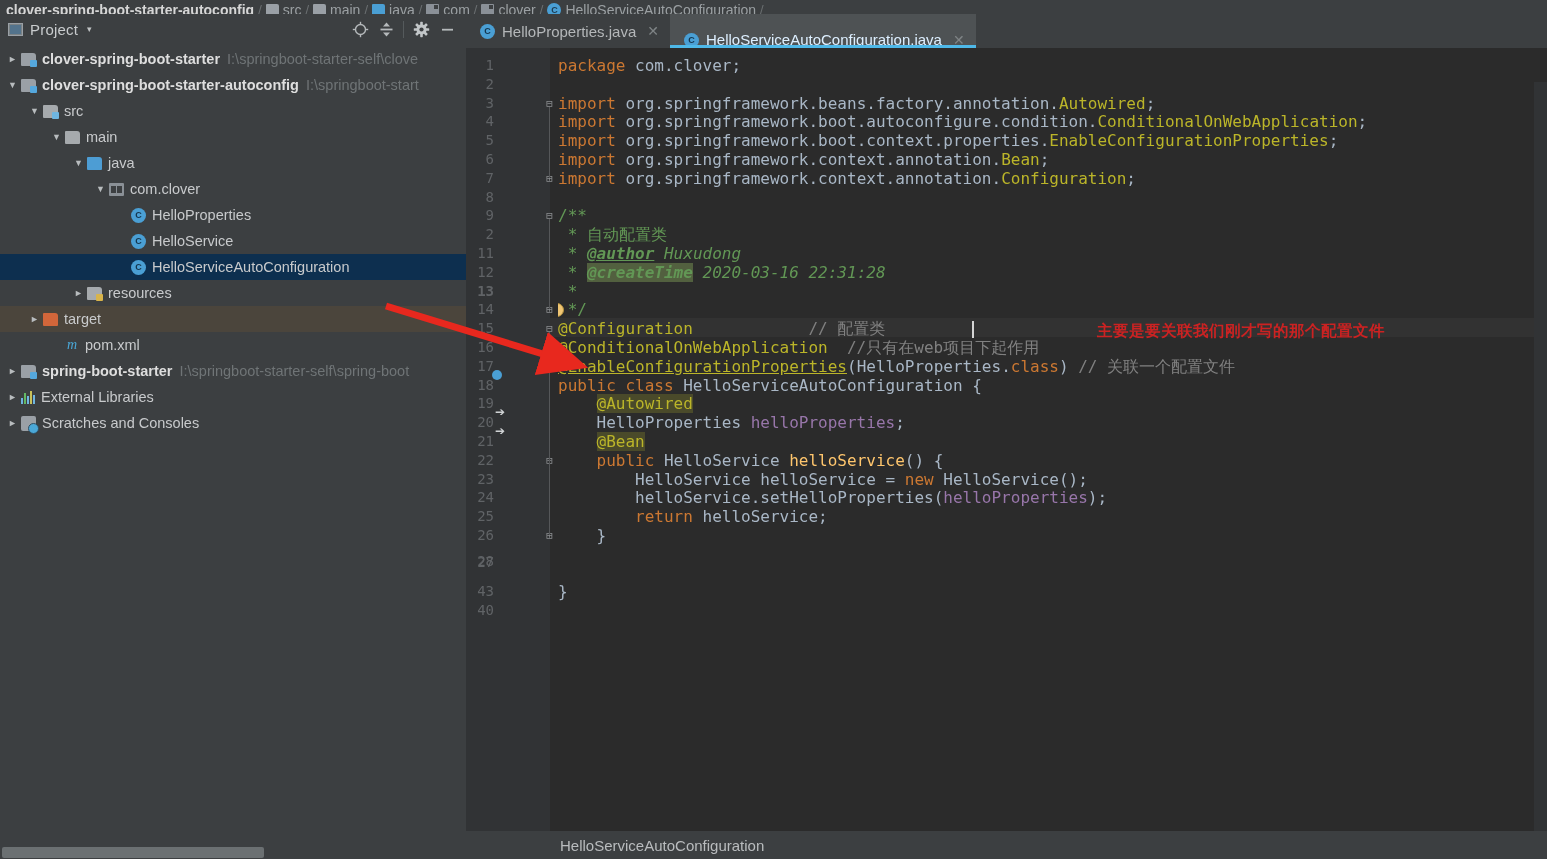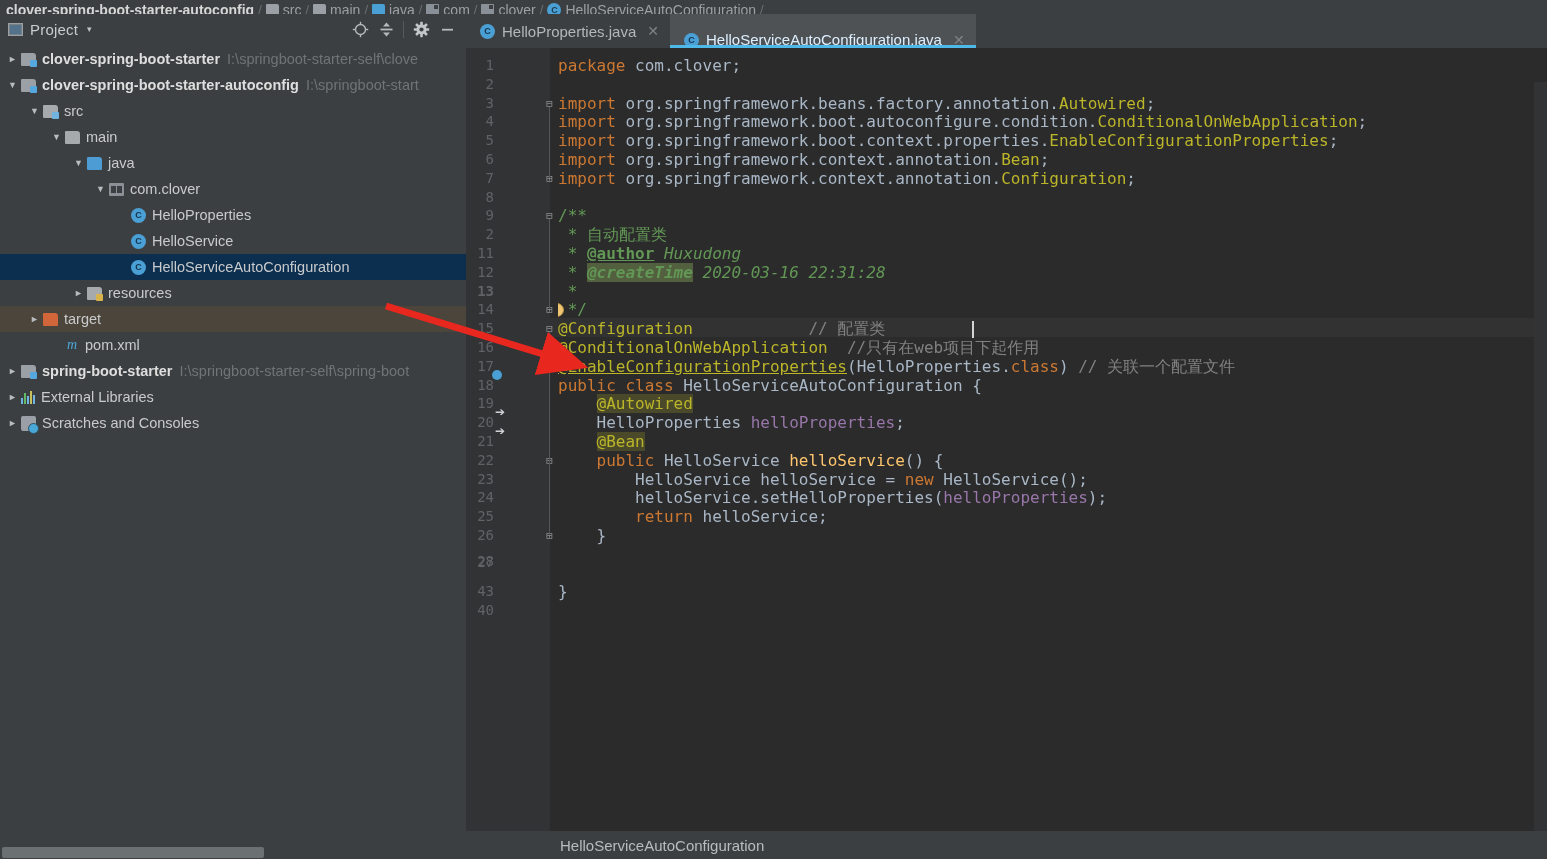--- a/index.html
+++ b/index.html
@@ -171,21 +171,21 @@
 
   .caret-line { position: absolute; left: 0; right: 0; height: 19px; background: #323232; }
 
   .k  { color: #cc7832; }          
   .an { color: #bbb529; }          
   .anu{ color: #bbb529; text-decoration: underline; }
   .anb{ color: #bbb529; background: #4a4a2a; }          
   .cm { color: #808080; }          
   .jd { color: #629755; }          
   .jdt{ color: #629755; font-style: italic; }
-  .jdb{ color: #629755; font-weight: bold; text-decoration: underline; }
+  .jdb{ color: #629755; font-style: italic; font-weight: bold; text-decoration: underline; }
   .jdh{ color: #629755; font-style: italic; font-weight: bold; background: #52603f; }
   .cl { color: #a9b7c6; }
   .fd { color: #9876aa; }          
   .mt { color: #ffc66d; }
 
   .bulb {
     position: absolute; width: 14px; height: 14px; border-radius: 50%;
     background: #f0c674; border: 1px solid #b4913d;
   }
 
@@ -506,14 +506,15 @@
   </div>
 
   <svg class="anno-arrow" width="1547" height="859">
     <defs>
       <marker id="ah" markerWidth="7" markerHeight="7" refX="2.2" refY="3.2" orient="auto">
         <polygon points="0,0 7,3.2 0,6.4" fill="#e8281e"></polygon>
       </marker>
     </defs>
     <line id="annoline" x1="386" y1="306" x2="556" y2="358" stroke="#e8281e" stroke-width="7" marker-end="url(#ah)"></line>
   </svg>
+  <div class="anno-text" style="left:1097px; top:321px;">主要是要关联我们刚才写的那个配置文件</div>
 
 </div>
 
 </body></html>

